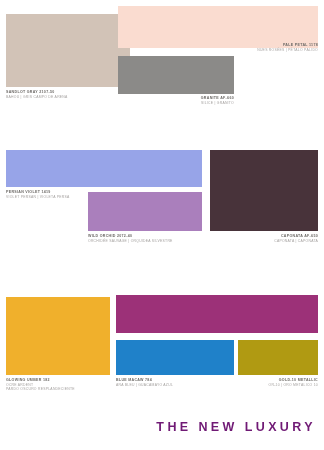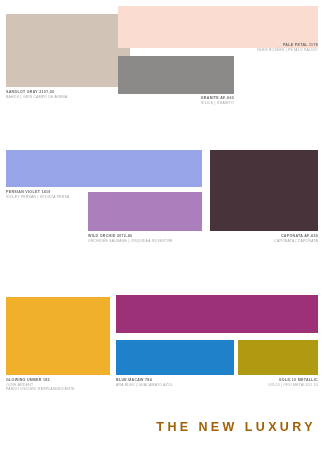--- a/index.html
+++ b/index.html
@@ -143,15 +143,15 @@
     <span class="trans">ARA BLEU | GUACAMAYO AZUL</span>
   </div>
 
   <div class="swatch" style="left:238px; top:340px; width:80px; height:35px; background:#b09a12;"></div>
 
   <div class="caption align-right" style="right:6px; top:378px;">
     <span class="name">GOLD-10 METALLIC</span>
     <span class="trans">OR-10 | ORO METÁLICO 10</span>
   </div>
 
-  <div class="wordmark" style="color: #a16207;">THE NEW LUXURY</div>
+  <div class="wordmark" style="color: #701a75;">THE NEW LUXURY</div>
 
 </div>
 
 </body></html>

